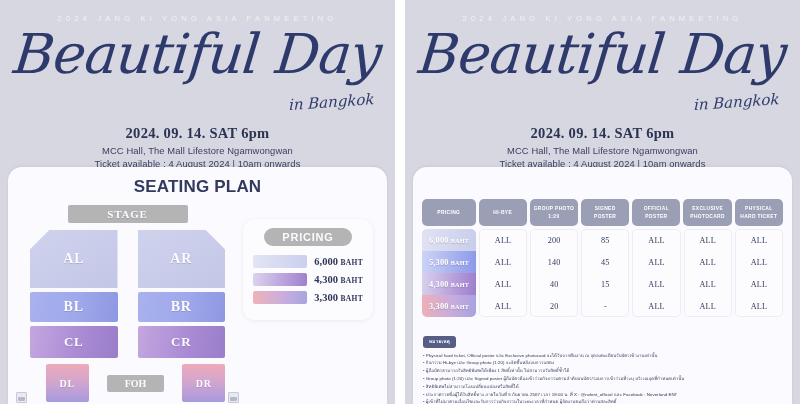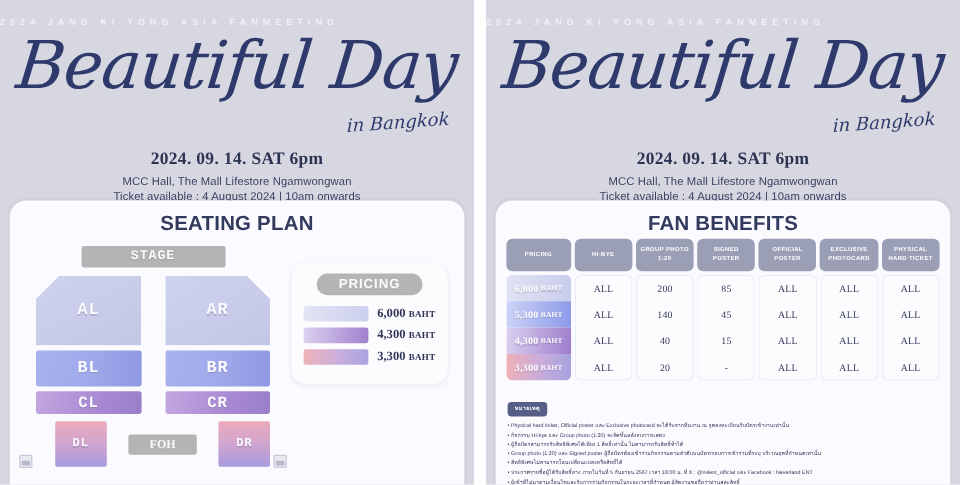--- a/index.html
+++ b/index.html
@@ -14,24 +14,25 @@
   .panel {
     position: relative;
     width: 395px; height: 404px;
     background: #d6d7e1;
     overflow: hidden;
   }
   .panel.right { margin-left: 10px; width: 395px; }
 
   
   .kicker {
+    text-align: center;
     color: #f0f1f6;
     font-size: 7.5px;
     letter-spacing: 4.2px;
-    font-weight: 700;
+    font-weight: 400;
     padding-top: 14px;
     white-space: nowrap;
   }
   .title-block { position: relative; height: 96px; margin-top: 2px; }
   .title-main {
     position: absolute; left: 0; right: 0; top: 2px;
     text-align: center;
     font-family: "DejaVu Serif", serif;
     font-style: italic;
     font-size: 55px;
@@ -73,39 +74,39 @@
     font-size: 17px; font-weight: 700;
     color: #323a5e;
     letter-spacing: .2px;
     padding-top: 10px;
   }
 
   
   .map { position: absolute; left: 22px; top: 38px; width: 195px; }
   .blk {
     color: #fbfbff;
-    font-family: Liberation Mono, monospace;
+    font-family: Liberation Serif, serif;
     font-weight: 700;
     display: flex; align-items: center; justify-content: center;
     letter-spacing: .8px;
     text-shadow: 0 1px 1px rgba(90,90,120,.28);
   }
   .stage-bar {
     width: 120px; height: 18px; margin: 0 auto 7px;
     background: #b4b4b4; border-radius: 2px;
     font-size: 11px;
   }
   .tier { display: flex; gap: 20px; margin-bottom: 4px; }
   .pent { width: 93px; height: 58px; font-size: 14px;
     background: linear-gradient(150deg,#cfd2ec 0%,#c9cdea 50%,#c3c7e6 100%); }
   .pent.l { clip-path: polygon(0 33%, 22% 0, 100% 0, 100% 100%, 0 100%); }
   .pent.r { clip-path: polygon(0 0, 78% 0, 100% 33%, 100% 100%, 0 100%); }
   .b-row { width: 93px; height: 30px; font-size: 14px;
     background: linear-gradient(100deg,#a9b2ee 0%,#9fa8ea 55%,#8e97e2 100%); border-radius: 2px; }
-  .c-row { width: 93px; height: 19px; font-size: 13px;
+  .c-row { width: 93px; height: 32px; font-size: 13px;
     background: linear-gradient(100deg,#c4a6e0 0%,#a889d3 60%,#9a7ec9 100%); border-radius: 2px; }
   .bottom-row { display: flex; align-items: center; margin-top: 5px; position: relative; height: 40px; }
   .d-blk { width: 44px; height: 38px; font-size: 10px;
     background: linear-gradient(180deg,#eeaab9 0%,#d0a5cf 50%,#a79ade 100%); border-radius: 2px; }
   .foh { width: 60px; height: 17px; background: #b4b4b4; border-radius: 2px;
     font-size: 10px; color: #fbfbff; display:flex; align-items:center; justify-content:center;
     font-family:"Liberation Serif",serif; font-weight:700; margin: 0 18px; }
   .d-left { margin-left: 16px; }
   .mini-icon { position: absolute; bottom: 0; width: 11px; height: 11px;
     background: #e9e9f2; border: 1px solid #c8c8d8; border-radius: 1px; }
@@ -269,21 +270,20 @@
       <div class="title-sub">in Bangkok</div>
     </div>
 
     <div class="meta">
       <div class="date">2024. 09. 14. SAT 6pm</div>
       <div class="venue">MCC Hall, The Mall Lifestore Ngamwongwan</div>
       <div class="ticket">Ticket available : 4 August 2024 | 10am onwards</div>
     </div>
 
     <div class="card">
-      <div class="card-title">FAN BENEFITS</div>
 
       <div class="tbl">
         <div class="thead">
           <div class="th first">PRICING</div>
           <div class="th">HI-BYE</div>
           <div class="th">GROUP PHOTO 1:20</div>
           <div class="th">SIGNED POSTER</div>
           <div class="th">OFFICIAL POSTER</div>
           <div class="th">EXCLUSIVE PHOTOCARD</div>
           <div class="th">PHYSICAL HARD TICKET</div>

